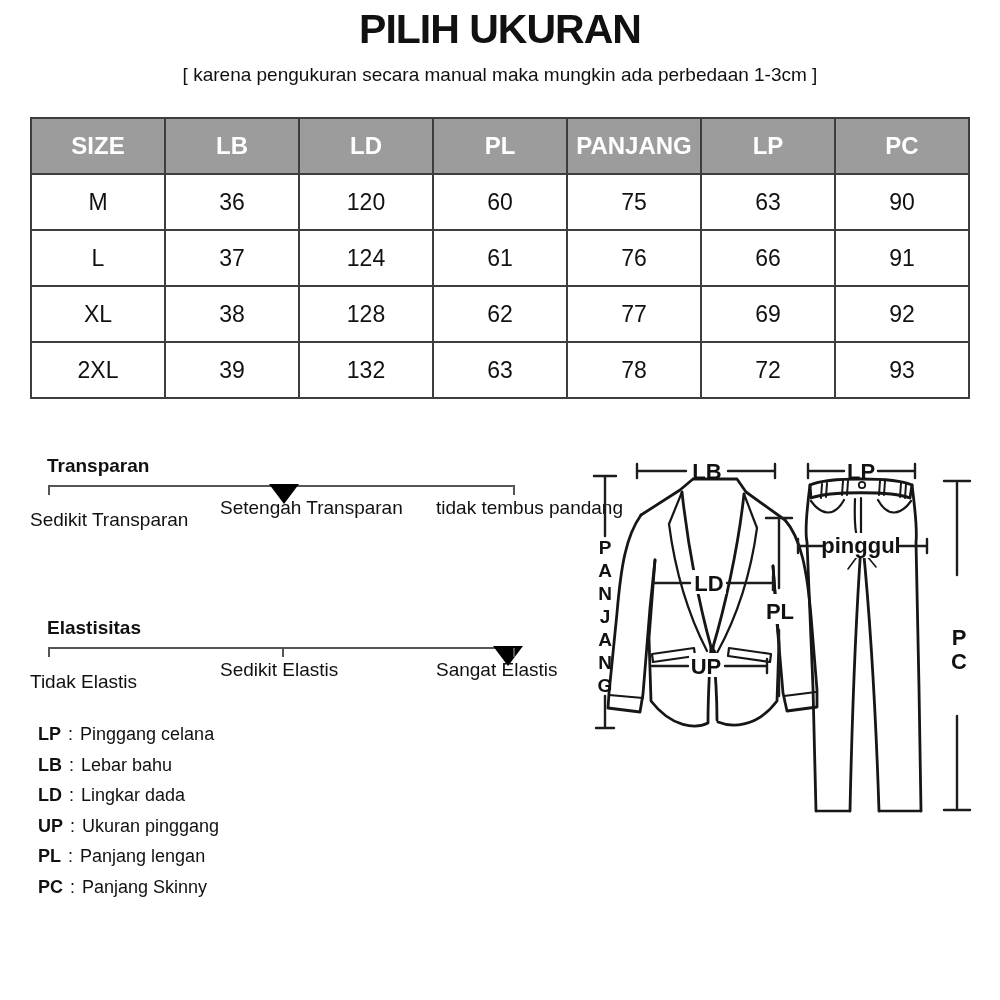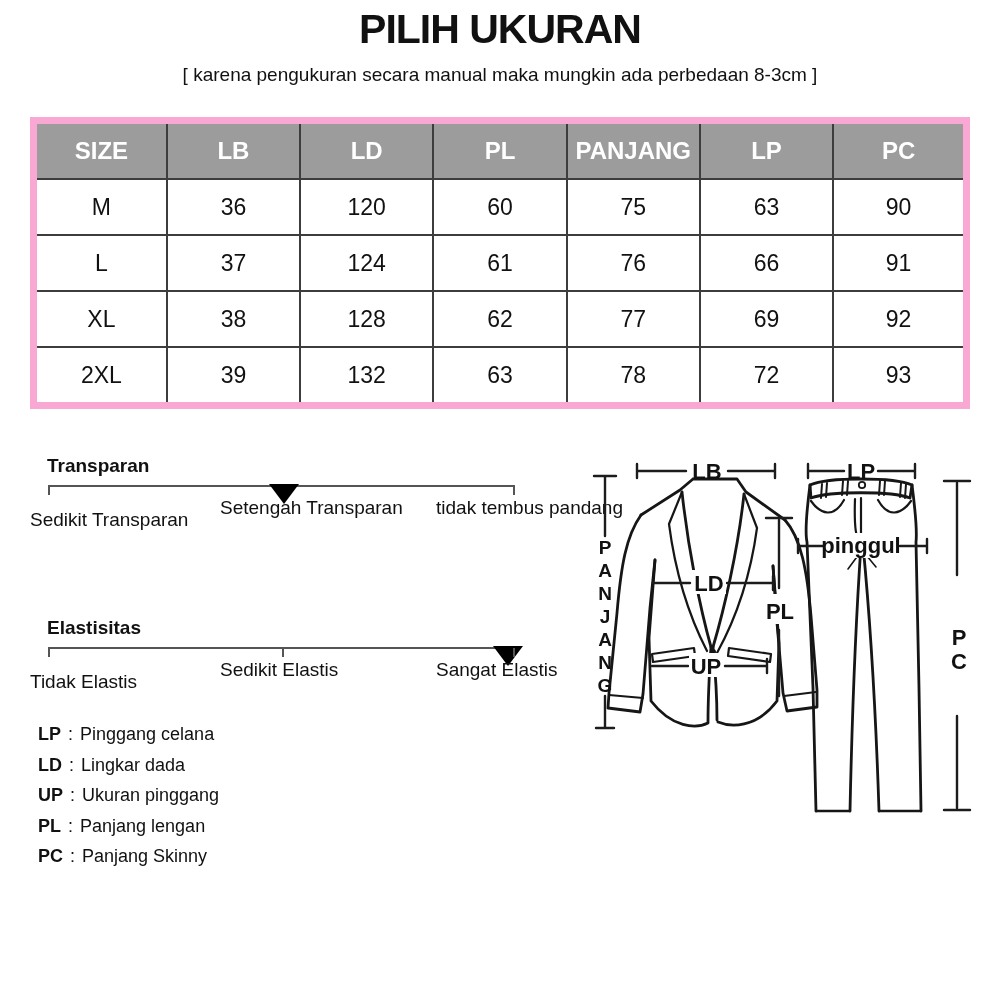--- a/index.html
+++ b/index.html
@@ -4,21 +4,21 @@
 <style>
   html,body{margin:0;padding:0;background:#ffffff;width:1000px;height:1000px;overflow:hidden;
     font-family:"Liberation Sans", sans-serif;color:#111;}
   .page{position:relative;width:1000px;height:996px;background:#fff;}
 
   .title{position:absolute;left:0;top:6px;width:1000px;text-align:center;
     font-size:41px;font-weight:bold;letter-spacing:-1px;}
   .subtitle{position:absolute;left:0;top:64px;width:1000px;text-align:center;font-size:19px;}
 
   table.size-table{position:absolute;left:30px;top:117px;width:940px;border-collapse:collapse;
-    table-layout:fixed;border:7px solid #f9a8d4;}
+    table-layout:fixed;border:2px solid #f9a8d4;}
   table.size-table th{background:#9c9c9c;color:#fff;font-size:24px;font-weight:bold;
     border:2px solid #3d3d3d;height:52px;}
   table.size-table td{background:#fff;color:#111;font-size:23px;text-align:center;
     border:2px solid #3d3d3d;height:52px;}
 
   .slider{position:absolute;left:30px;width:580px;height:90px;text-align:right;}
   .slider-title{position:absolute;left:17px;top:0;font-size:19px;font-weight:bold;}
   .track{position:absolute;left:18px;top:30px;width:467px;border-top:2px solid #555;}
   .track::before,.track::after{content:"";position:absolute;top:-1px;width:2px;height:9px;background:#555;}
   .track::before{left:0;}
@@ -37,21 +37,21 @@
 
   svg.diagram{position:absolute;left:560px;top:438px;width:440px;height:440px;}
   svg.diagram text{font-family:"Liberation Sans", sans-serif;font-weight:bold;fill:#111;}
 </style>
 </head>
 <body>
 
 <div class="page">
 
   <div class="title">PILIH UKURAN</div>
-  <div class="subtitle">[ karena pengukuran secara manual maka mungkin ada perbedaan 8-3cm ]</div>
+  <div class="subtitle">[ karena pengukuran secara manual maka mungkin ada perbedaan 1-3cm ]</div>
 
   <table class="size-table">
     <thead>
       <tr>
         <th>SIZE</th>
         <th>LB</th>
         <th>LD</th>
         <th>PL</th>
         <th>PANJANG</th>
         <th>LP</th>
@@ -116,20 +116,21 @@
       <div class="tick-mid"></div>
       <div class="marker" style="left: 98.5%;"></div>
     </div>
     <div class="lab l">Tidak Elastis</div>
     <div class="lab m">Sedikit Elastis</div>
     <div class="lab r">Sangat Elastis</div>
   </div>
 
   <div class="legend">
     <div class="legend-item"><span class="abbr">LP</span><span class="sep">:</span><span>Pinggang celana</span></div>
+    <div class="legend-item"><span class="abbr">LB</span><span class="sep">:</span><span>Lebar bahu</span></div>
     <div class="legend-item"><span class="abbr">LD</span><span class="sep">:</span><span>Lingkar dada</span></div>
     <div class="legend-item"><span class="abbr">UP</span><span class="sep">:</span><span>Ukuran pinggang</span></div>
     <div class="legend-item"><span class="abbr">PL</span><span class="sep">:</span><span>Panjang lengan</span></div>
     <div class="legend-item"><span class="abbr">PC</span><span class="sep">:</span><span>Panjang Skinny</span></div>
   </div>
 
   <svg class="diagram" viewBox="0 0 440 440">
 
     <g stroke="#161616" stroke-width="2.8" fill="none" stroke-linecap="round" stroke-linejoin="round">
       <path d="M133,41 L177,41 L186,54 M133,41 L120,52 M120,52 L81,77 M186,54 L225,82"></path>

